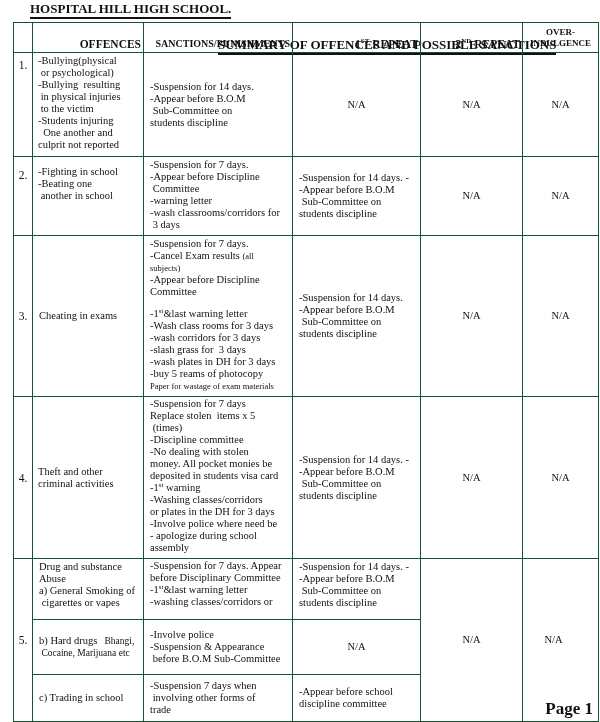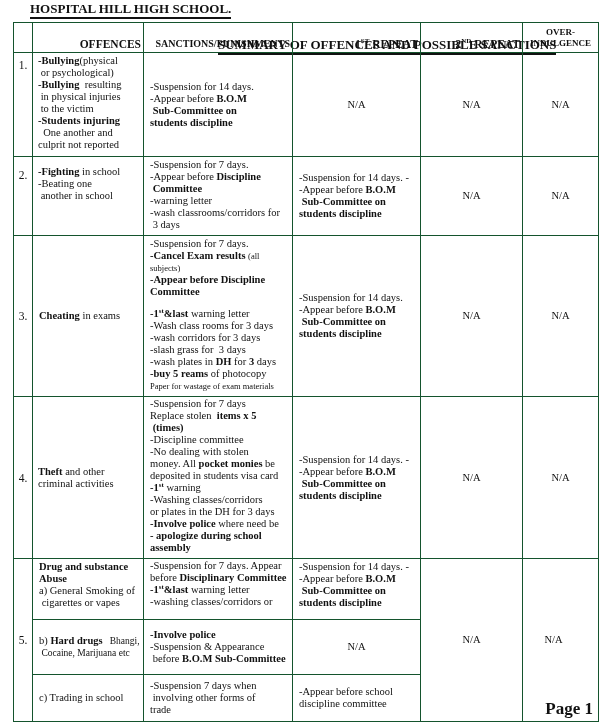--- a/index.html
+++ b/index.html
@@ -27,21 +27,21 @@
   .num{text-align:center;font-size:11.5px;}
   .pl{padding-left:5px;padding-right:2px;}
   .pl6{padding-left:6px;padding-right:2px;} .vm{vertical-align:middle;} .vb{vertical-align:bottom;text-align:right;}
   .ctr{text-align:center;}
   .pt1{padding-top:1px;} .pt2{padding-top:2px;} .pt6{padding-top:6px;}
   .pt9{padding-top:9px;} .pt12{padding-top:12px;}
   .pb2{padding-bottom:2px;}
   .nudge{padding-right:18px;}
   .ln{white-space:pre-wrap;}
   .ln.blank{height:10px;}
-  .b{font-weight:bold;}
+  .b{font-weight:normal;}
   .sm{font-size:8.5px;}
   .s2{font-size:9.5px;}
   sup{font-size:7px;line-height:0;vertical-align:super;}
   .footer{position:absolute;top:699px;right:7px;font-weight:bold;font-size:17px;}
 </style>
 </head>
 <body>
 
 <div class="title title-left">HOSPITAL HILL HIGH SCHOOL.</div>
 <div class="title title-right">SUMMARY OF OFFENCES AND POSSIBLE SANCTIONS</div>

